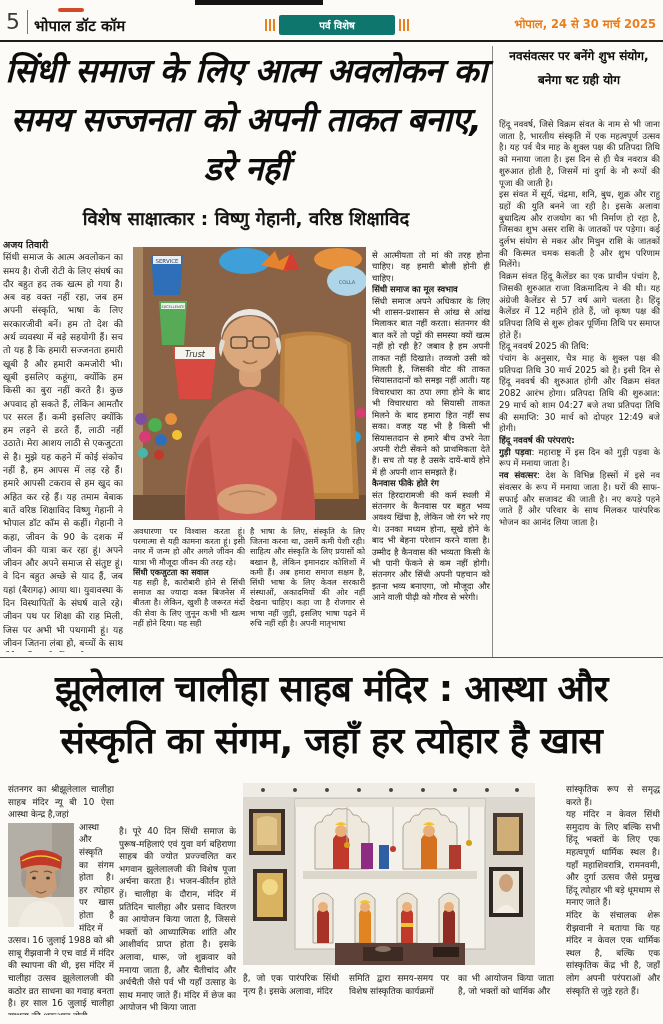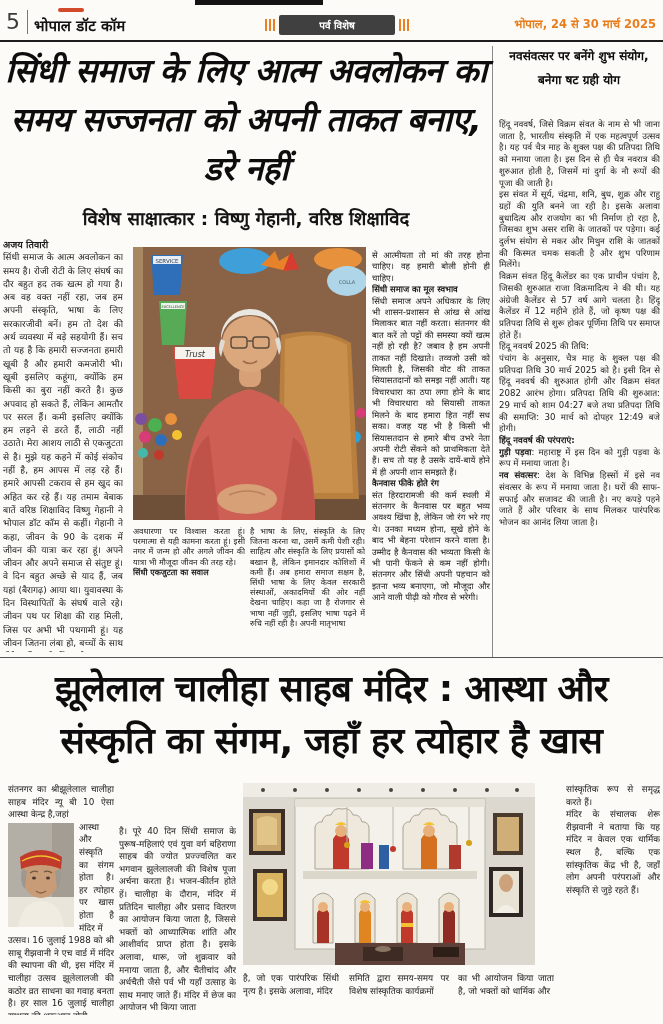--- a/index.html
+++ b/index.html
@@ -9,21 +9,21 @@
     font-family:"DejaVu Sans",sans-serif;
   }
   .abs{position:absolute;}
   
   .topstrip{left:195px;top:0;width:128px;height:5px;background:#141414;}
   .pageno{left:6px;top:9px;font-size:22px;color:#3a3a3a;font-weight:400;}
   .pagediv{left:27px;top:10px;width:1px;height:24px;background:#777;}
   .masthead{left:34px;top:15px;font-size:15px;font-weight:bold;color:#121212;letter-spacing:0;}
   .mast-accent{left:58px;top:8px;width:26px;height:4px;background:#d24a2a;border-radius:2px;}
   .badge-wrap{left:262px;top:16px;width:150px;height:18px;display:flex;align-items:center;justify-content:center;gap:4px;}
-  .badge{background:#404040;color:#fff;font-size:10px;font-weight:bold;padding:3px 40px;border-radius:2px;white-space:nowrap;}
+  .badge{background:#0f766e;color:#fff;font-size:10px;font-weight:bold;padding:3px 40px;border-radius:2px;white-space:nowrap;}
   .bars{display:flex;gap:2px;}
   .bars i{display:block;width:2px;height:12px;background:#ec8020;}
   .dateline{right:7px;top:16px;font-size:11.5px;font-weight:bold;color:#e87e1e;white-space:nowrap;}
   .header-rule{left:0;top:40px;width:663px;height:2px;background:#1c1c1c;}
   .v-divider{left:492px;top:46px;width:1px;height:612px;background:#8a8a8a;}
   .mid-rule{left:0;top:657px;width:663px;height:1px;background:#555;}
 
   
   .iv-headline{left:2px;top:46px;width:488px;text-align:center;
     font-size:33px;line-height:49px;font-weight:bold;font-style:italic;color:#0d0d0d;letter-spacing:-0.5px;}
@@ -148,20 +148,21 @@
     <path d="M110 114 q7 5 14 0" stroke="#9a6c4a" stroke-width="1.6" fill="none"></path>
 
     <ellipse cx="114" cy="252" rx="30" ry="15" fill="#d8a077"></ellipse>
     <path d="M96 248 q18 -8 36 0" stroke="#b9825c" stroke-width="1.5" fill="none"></path>
   </svg>
 </div>
 
 <div class="abs col col-sm" style="left:133px;top:527px;width:112px;height:126px;">
   <p>अवधारणा पर विश्वास करता हूं। परमात्मा से यही कामना करता हूं। इसी नगर में जन्म हो और अगले जीवन की यात्रा भी मौजूदा जीवन की तरह रहे।</p>
   <p class="subline">सिंधी एकजुटता का सवाल</p>
+  <p>यह सही है, कारोबारी होने से सिंधी समाज का ज्यादा वक्त बिजनेस में बीतता है। लेकिन, खुशी है जरूरत मंदों की सेवा के लिए जुनून कभी भी खत्म नहीं होने दिया। यह सही</p>
 </div>
 
 <div class="abs col col-sm" style="left:250px;top:527px;width:115px;height:126px;">
   <p>है भाषा के लिए, संस्कृति के लिए जितना करना था, उसमें कमी पेशी रही। साहित्य और संस्कृति के लिए प्रयासों को बखान है, लेकिन इमानदार कोशिशों में कमी हैं। अब हमारा समाज सक्षम है, सिंधी भाषा के लिए केवल सरकारी संस्थाओं, अकादमियों की ओर नहीं देखना चाहिए। कहा जा है रोजगार से भाषा नहीं जुड़ी, इसलिए भाषा पढ़ने में रुचि नहीं रही है। अपनी मातृभाषा</p>
 </div>
 
 <div class="abs col col4" style="left:372px;top:238px;width:118px;height:414px;margin-top:12px;">
   <p>से आत्मीयता तो मां की तरह होना चाहिए। वह हमारी बोली होनी ही चाहिए।</p>
   <p class="subline">सिंधी समाज का मूल स्वभाव</p>
   <p>सिंधी समाज अपने अधिकार के लिए भी शासन-प्रशासन से आंख से आंख मिलाकर बात नहीं करता। संतनगर की बात करें तो पट्टों की समस्या क्यों खत्म नहीं हो रही है? जबाव है हम अपनी ताकत नहीं दिखाते। तव्वजो उसी को मिलती है, जिसकी वोट की ताकत सियासतदानों को समझ नहीं आती। यह विचारधारा का ठपा लगा होने के बाद भी विचारधारा को सियासी ताकत मिलने के बाद हमारा हित नहीं सध सका। वजह यह भी है किसी भी सियासतदान से हमारे बीच उभरे नेता अपनी रोटी सेंकने को प्राथमिकता देते हैं। सच तो यह है उसके दायें-बायें होने में ही अपनी शान समझते हैं।</p>
@@ -295,14 +296,15 @@
 </div>
 <div class="abs tm-col" style="left:349px;top:972px;width:100px;height:40px;">
   <p>समिति द्वारा समय-समय पर विशेष सांस्कृतिक कार्यक्रमों</p>
 </div>
 <div class="abs tm-col" style="left:458px;top:972px;width:96px;height:40px;">
   <p>का भी आयोजन किया जाता है, जो भक्तों को धार्मिक और</p>
 </div>
 
 <div class="abs tm-col" style="left:566px;top:783px;width:94px;height:234px;">
   <p>सांस्कृतिक रूप से समृद्ध करते हैं।</p>
+  <p>यह मंदिर न केवल सिंधी समुदाय के लिए बल्कि सभी हिंदू भक्तों के लिए एक महत्वपूर्ण धार्मिक स्थल है। यहाँ महाशिवरात्रि, रामनवमी, और दुर्गा उत्सव जैसे प्रमुख हिंदू त्योहार भी बड़े धूमधाम से मनाए जाते हैं।</p>
   <p>मंदिर के संचालक शेरू रीझवानी ने बताया कि यह मंदिर न केवल एक धार्मिक स्थल है, बल्कि एक सांस्कृतिक केंद्र भी है, जहाँ लोग अपनी परंपराओं और संस्कृति से जुड़े रहते हैं।</p>
 </div>
 
 </body></html>

